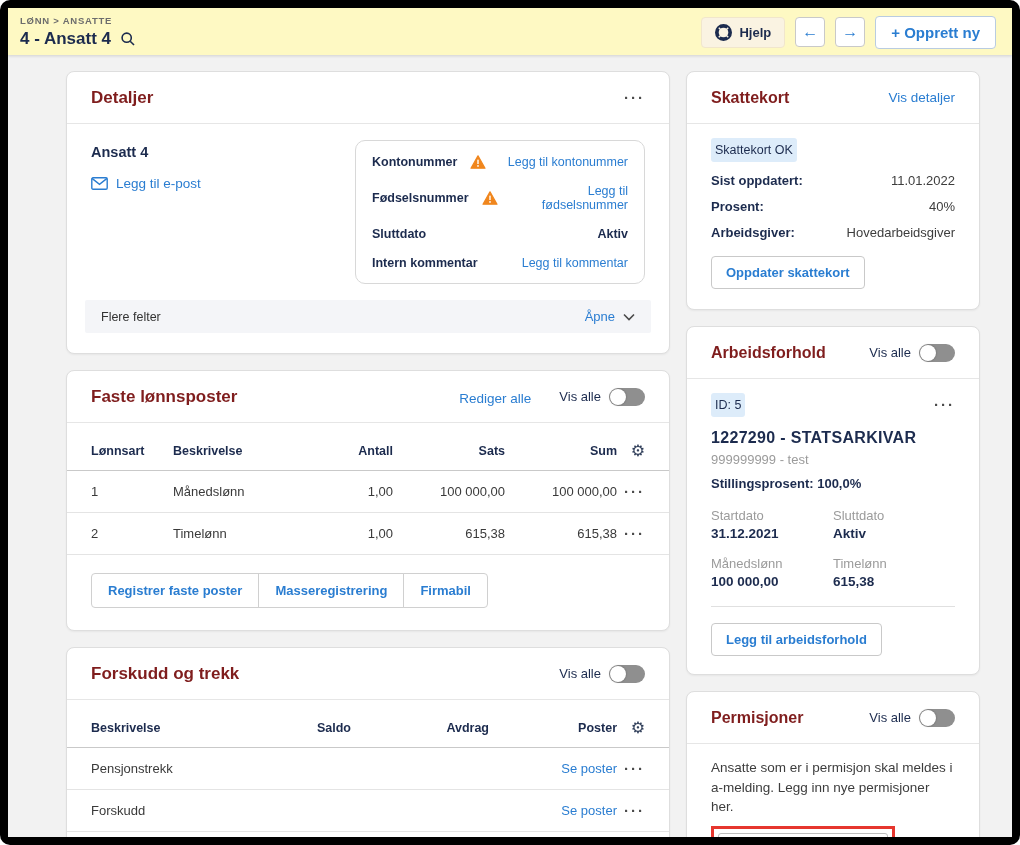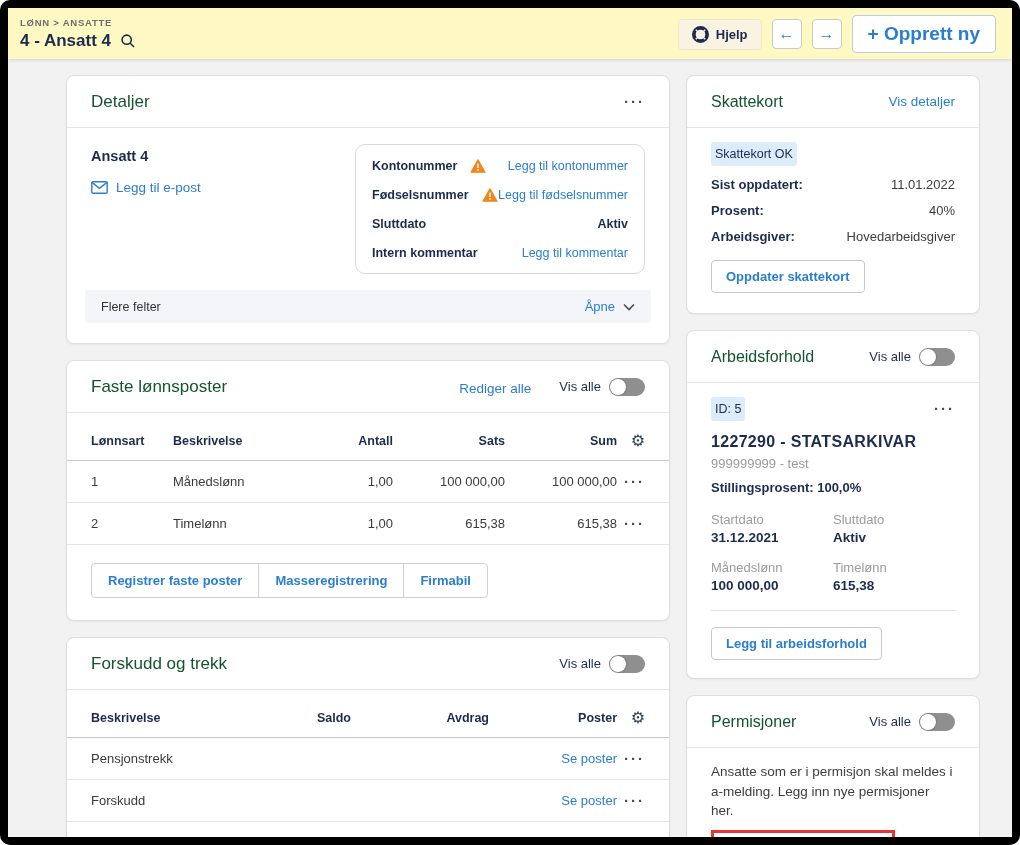--- a/index.html
+++ b/index.html
@@ -9,46 +9,46 @@
 
   
   .topbar { background:#fef9c3; padding:7px 16px 6px 12px; display:flex; justify-content:space-between; align-items:center; box-shadow:0 1px 3px rgba(0,0,0,.14); position:relative; z-index:2; flex:0 0 auto; }
   .crumb { font-size:9.5px; letter-spacing:.08em; color:#6d6d6d; font-weight:bold; }
   .titlerow { display:flex; align-items:center; gap:9px; margin-top:3px; }
   .page-title { font-size:17px; font-weight:bold; color:#1c2b4e; }
   .actions { display:flex; align-items:center; gap:10px; }
   .btn { font-family:inherit; cursor:pointer; background:#fff; border:1px solid #c9c9c9; border-radius:4px; font-size:13px; }
   .btn-help { display:flex; align-items:center; gap:7px; background:#faf3e2; border:1px solid #f1e6cc; color:#1c2b4e; font-weight:bold; padding:6px 13px; }
   .btn-nav { width:30px; height:30px; display:flex; align-items:center; justify-content:center; color:#2a7dd1; font-size:16px; font-weight:bold; }
-  .btn-create { color:#2a7dd1; font-weight:bold; padding:7px 15px; border:1px solid #b9cce1; font-size:19px; }
+  .btn-create { color:#2a7dd1; font-weight:bold; padding:7px 15px; border:1px solid #b9cce1; font-size:15px; }
 
   
   .content { flex:1 1 auto; overflow:hidden; display:flex; gap:16px; padding:16px 24px 0 58px; }
   .col-left { width:604px; flex:0 0 aupx; flex:0 0 604px; }
   .col-right { width:294px; flex:0 0 294px; }
   .card { background:#fff; border:1px solid #dedede; border-radius:8px; box-shadow:0 1px 2px rgba(0,0,0,.05); margin-bottom:16px; }
   .card-head { display:flex; justify-content:space-between; align-items:center; padding:14px 24px; border-bottom:1px solid #e6e6e6; min-height:52px; }
-  .card-title { font-size:17px; font-weight:normal; color:#14532d; }
+  .card-title { font-size:17px; font-weight:bold; color:#7f1d1d; }
   .col-right .card-title { font-size:16px; }
   .head-right { display:flex; align-items:flex-end; gap:28px; }
   .link { color:#2a7dd1; cursor:pointer; text-decoration:none; }
   .more-dots { color:#4a4a4a; font-weight:bold; letter-spacing:2px; font-size:15px; cursor:pointer; line-height:10px; }
   .visalle { display:flex; align-items:center; gap:8px; font-size:13px; color:#1c2b4e; }
   .toggle { width:36px; height:18px; background:#8f8f8f; border-radius:10px; position:relative; cursor:pointer; flex:0 0 auto; }
   .toggle .knob { width:16px; height:16px; background:#fff; border-radius:50%; position:absolute; top:1px; left:1px; box-shadow:0 0 2px rgba(0,0,0,.35); }
   .gear { font-size:16px; color:#33415c; cursor:pointer; line-height:1; }
 
   
   .det-body { padding:16px 24px 0; display:flex; justify-content:space-between; }
   .det-name { font-size:14.5px; font-weight:bold; color:#1c2b4e; margin-top:4px; }
   .email-link { display:flex; align-items:center; gap:8px; font-size:13.5px; margin-top:16px; }
   .infobox { width:290px; border:1px solid #d8d8d8; border-radius:10px; padding:6px 16px; }
   .inforow { display:flex; justify-content:space-between; align-items:center; padding:7.5px 0; font-size:12.5px; }
   .inforow .lbl { font-weight:bold; color:#1c2b4e; display:flex; align-items:flex-start; gap:13px; }
-  .inforow .val { text-align:right; }
+  .inforow .val { text-align:right;margin-left:14px; }
   .inforow .val.bold { font-weight:bold; color:#1c2b4e; }
   .flere-bar { margin:16px 18px 20px; background:#f4f5f8; border-radius:2px; display:flex; justify-content:space-between; align-items:center; padding:9px 16px; font-size:12.5px; color:#333; }
   .apne { display:flex; align-items:center; gap:8px; font-size:13px; }
 
   
   .flp-grid { display:grid; grid-template-columns:82px 1fr 92px 112px 112px 28px; align-items:center; padding:0 24px; }
   .fot-grid { display:grid; grid-template-columns:1fr 118px 138px 128px 28px; align-items:center; padding:0 24px; }
   .t-head { font-size:12.5px; font-weight:bold; color:#1c2b4e; padding-top:20px; padding-bottom:11px; border-bottom:1px solid #c9c9c9; }
   .t-row { font-size:13px; color:#3a3a3a; padding-top:13px; padding-bottom:13px; border-bottom:1px solid #e4e4e4; }
   .num { text-align:right; }

